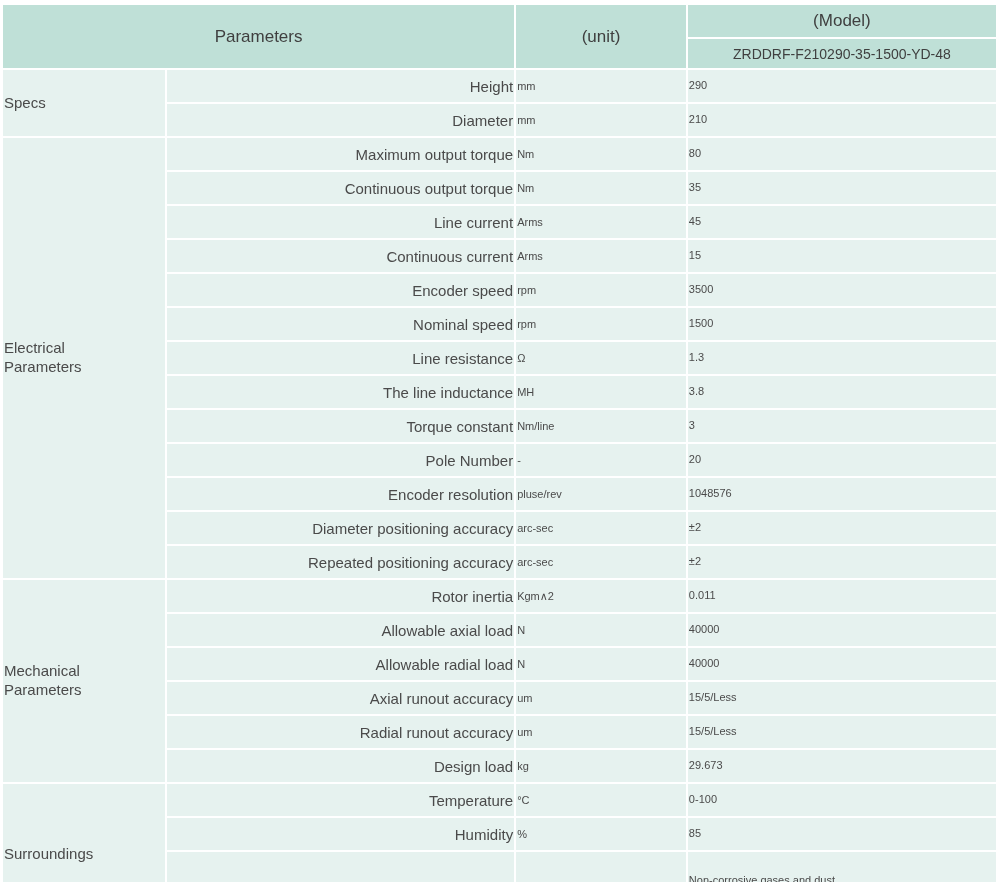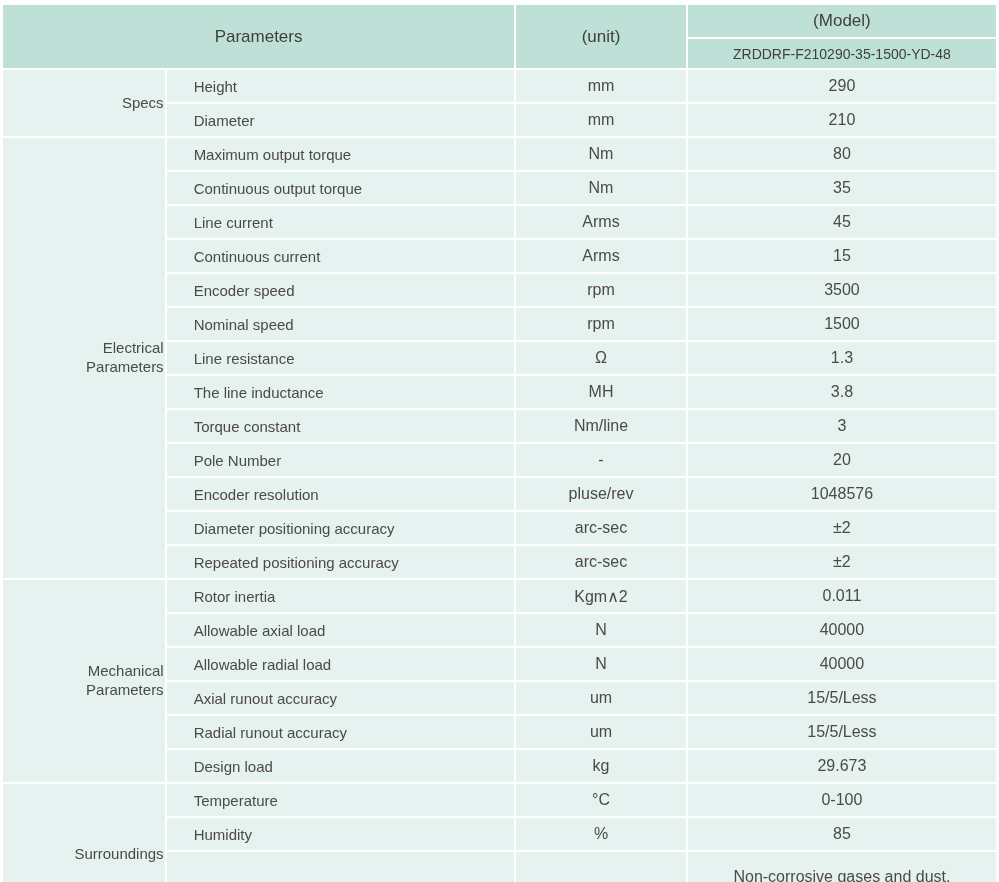--- a/index.html
+++ b/index.html
@@ -37,32 +37,31 @@
     background: #bfe0d7;
     color: #3f3f3f;
     font-size: 17px;
     text-align: center;
   }
   th.hdr-main { height: 30px; }
   th.hdr-sub  { height: 27px; font-size: 14px; margin-left: 12px; }
 
   td { height: 30px; font-size: 15px; }
   td.cat {
-    text-align: right;
+    text-align: left;
     white-space: pre-line;
     line-height: 1.25;
   }
   td.param {
-    text-align: left;
+    text-align: right;
     padding-left: 27px;
     margin-left: 30px;
   }
   td.unit, td.val {
-    text-align: center;
-    font-size: 16px;
+    font-size: 11px;
   }
   tr.tall td { height: 70px; }
   td.val { white-space: pre-line; line-height: 1.4; }
 </style>
 </head>
 <body>
 
 <div class="sheet">
   <table class="spec">
     <colgroup>

